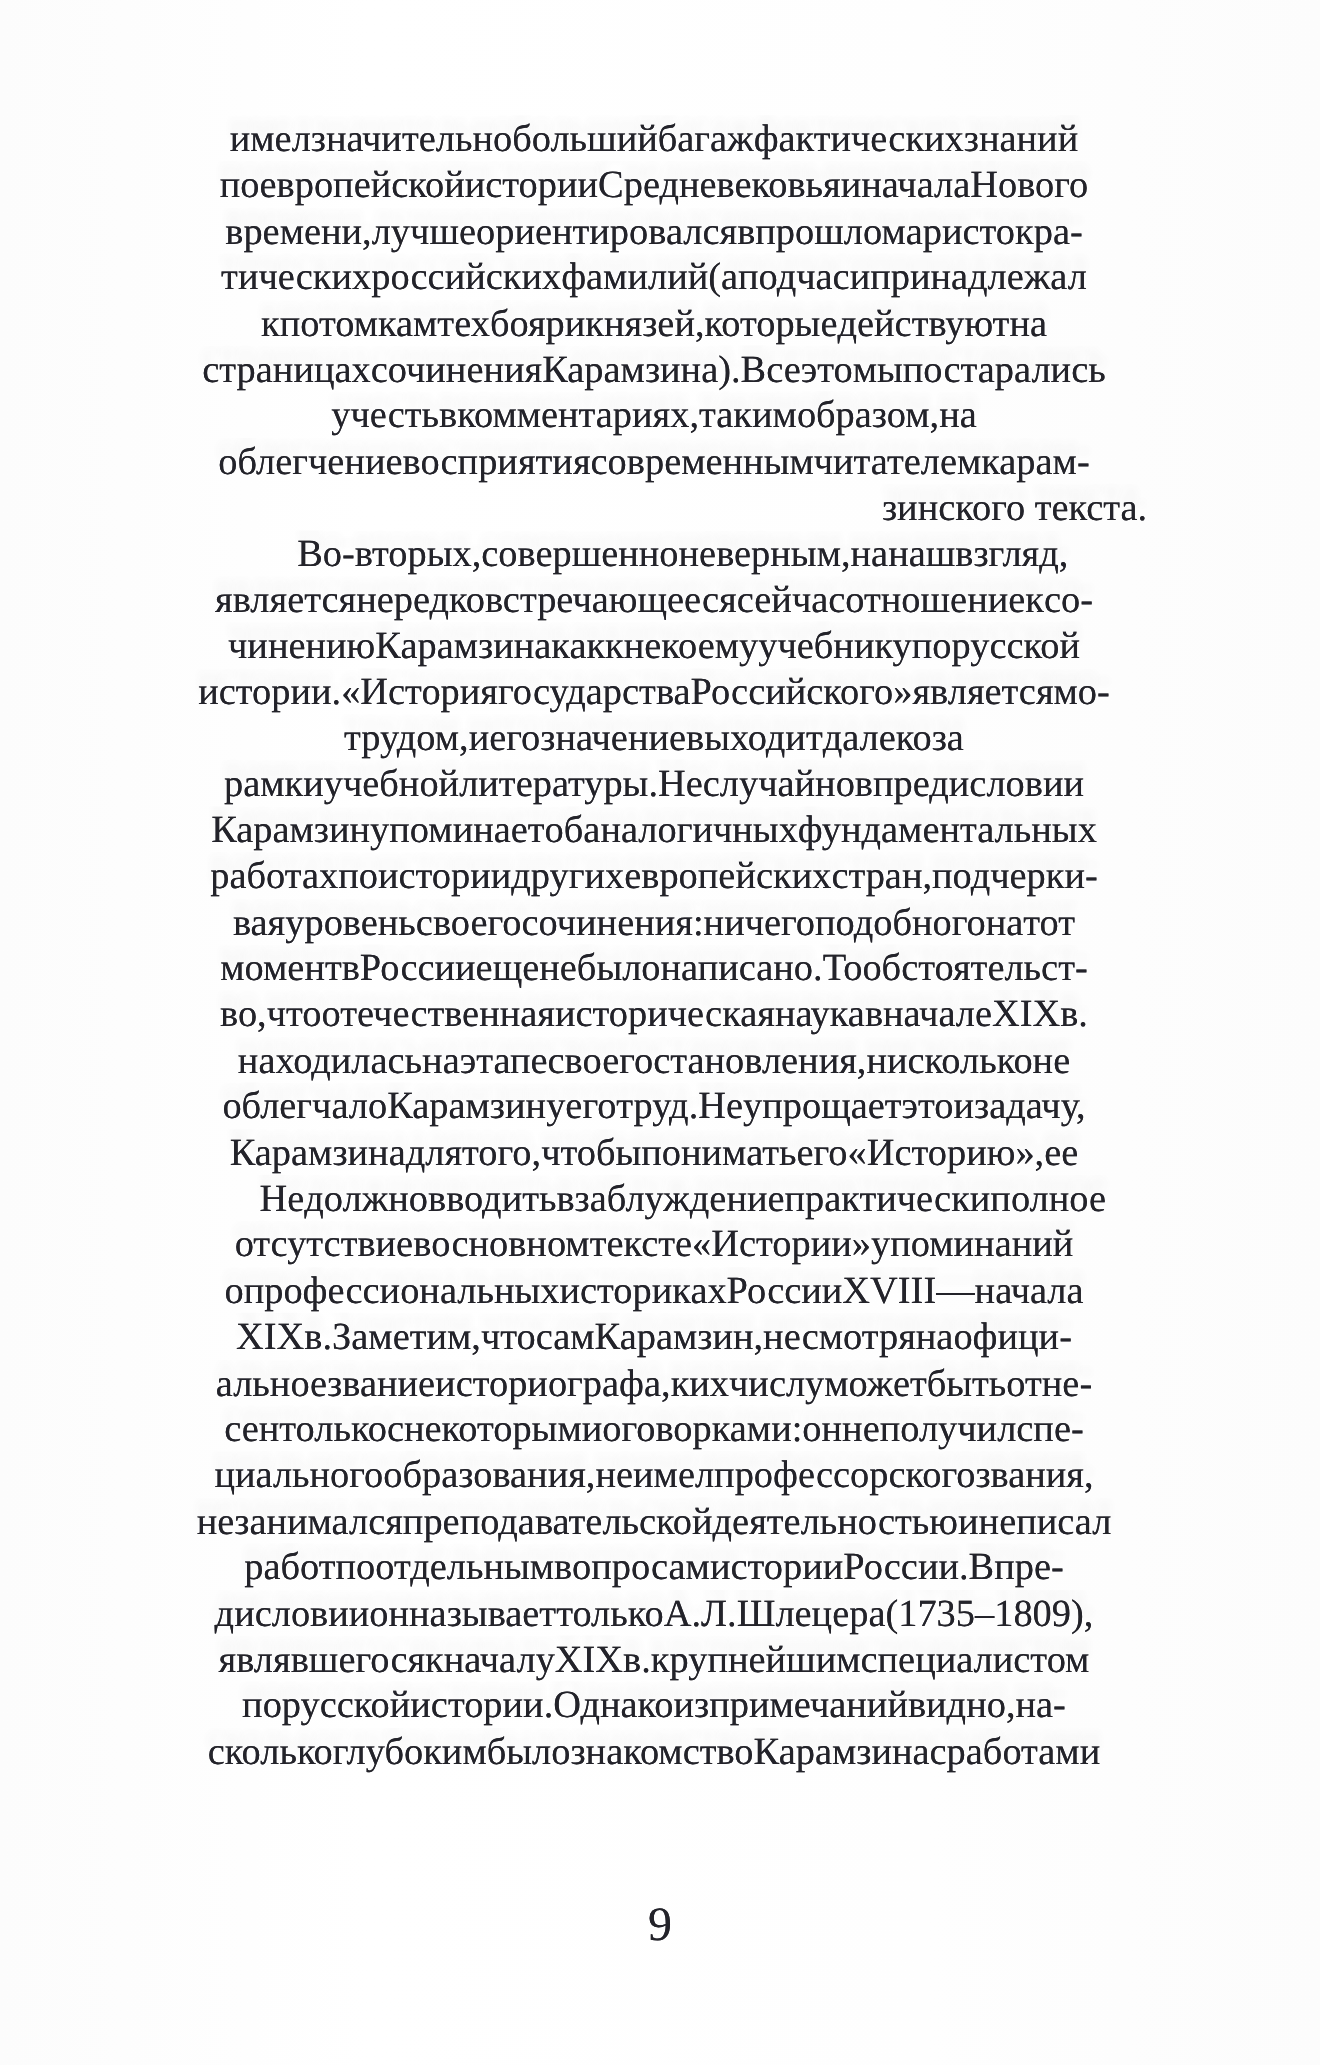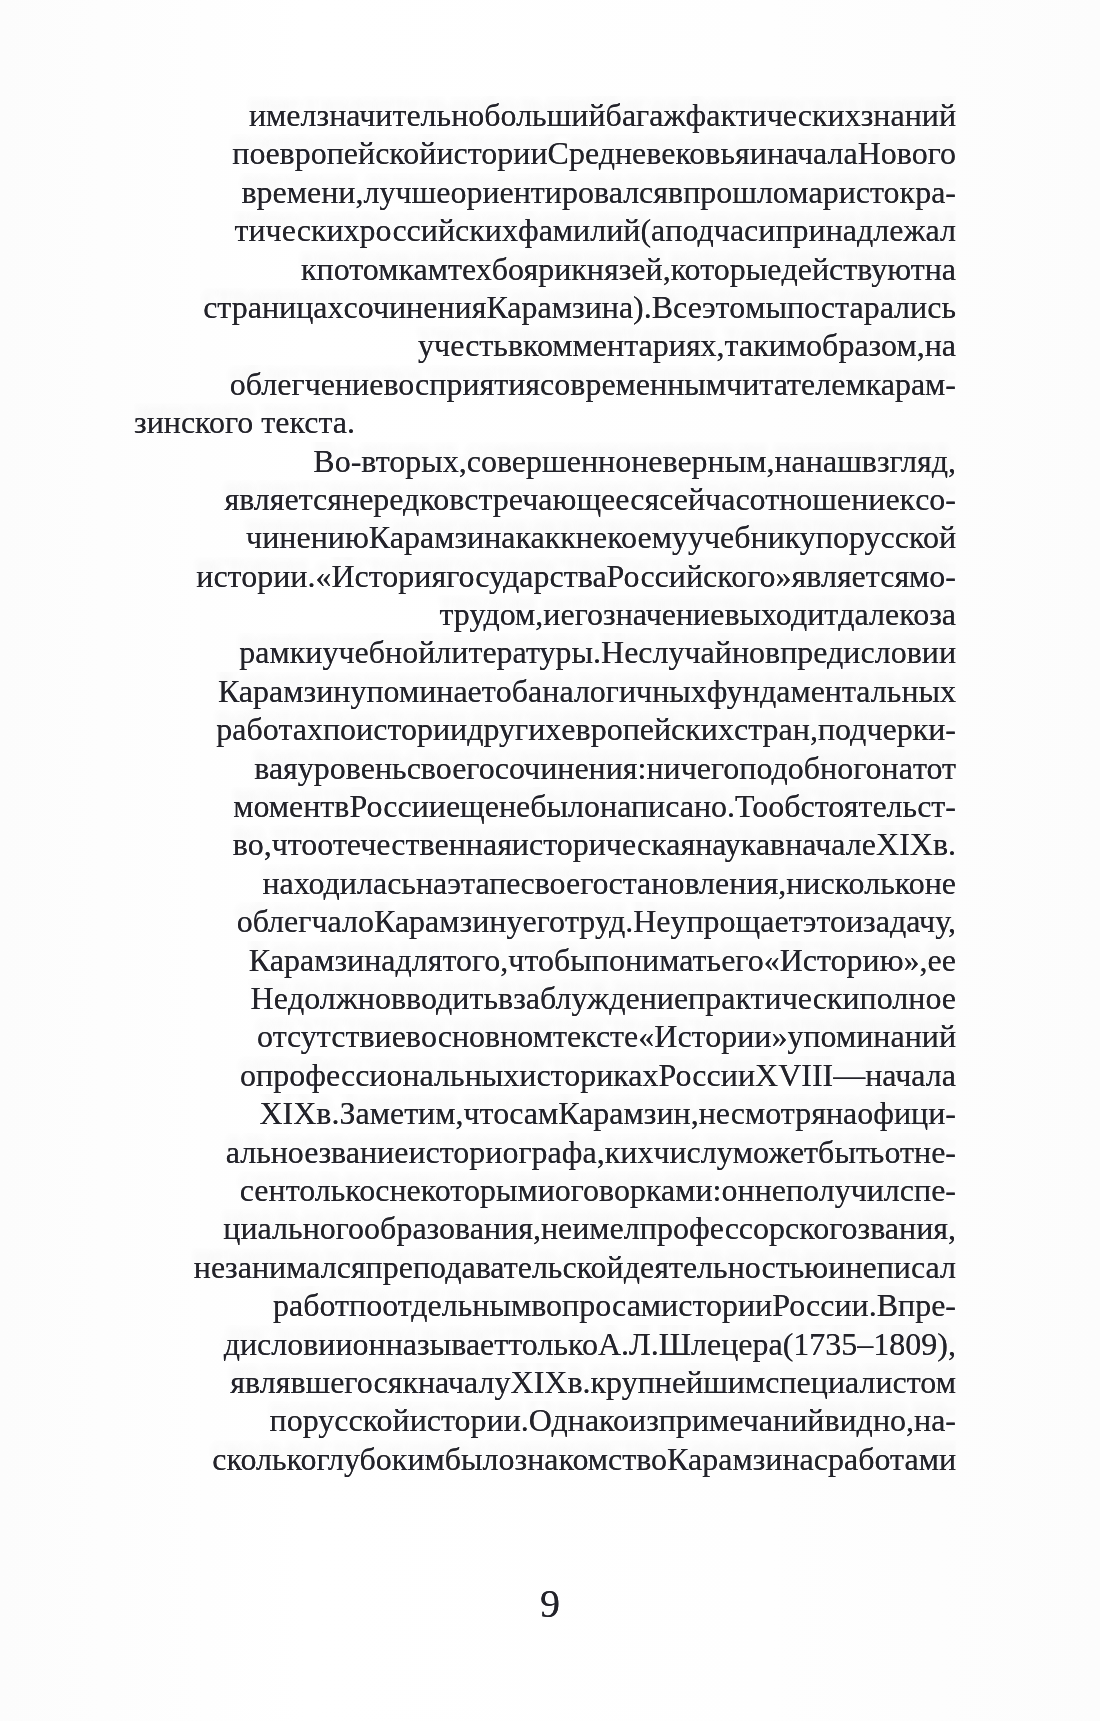--- a/index.html
+++ b/index.html
@@ -24,31 +24,31 @@
     line-height: 38.4px;
     color: #23232a;
     text-shadow: 0 0 0.5px rgba(35,35,42,0.85), 0 -12px 7px rgba(80,80,92,0.07);
   }
   .line {
     height: 38.4px;
     overflow: hidden;
   }
   .line.justify {
     display: flex;
-    justify-content: flex-end;
+    justify-content: center;
   }
   .line.justify span {
     flex: 0 0 auto;
     white-space: pre;
   }
   .line.indent {
     padding-left: 48px;
   }
   .line.plain {
-    text-align: left;
+    text-align: right;
   }
   .page-number {
     position: absolute;
     left: 0;
     top: 1580px;
     width: 1100px;
     line-height: 48px;
     font-size: 40px;
     text-align: center;
     color: #23232a;

